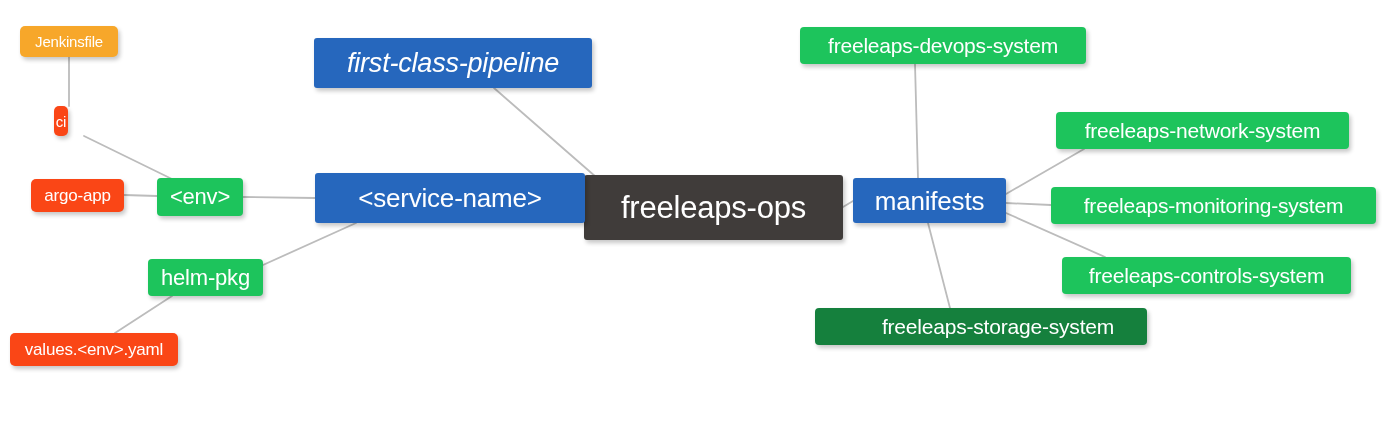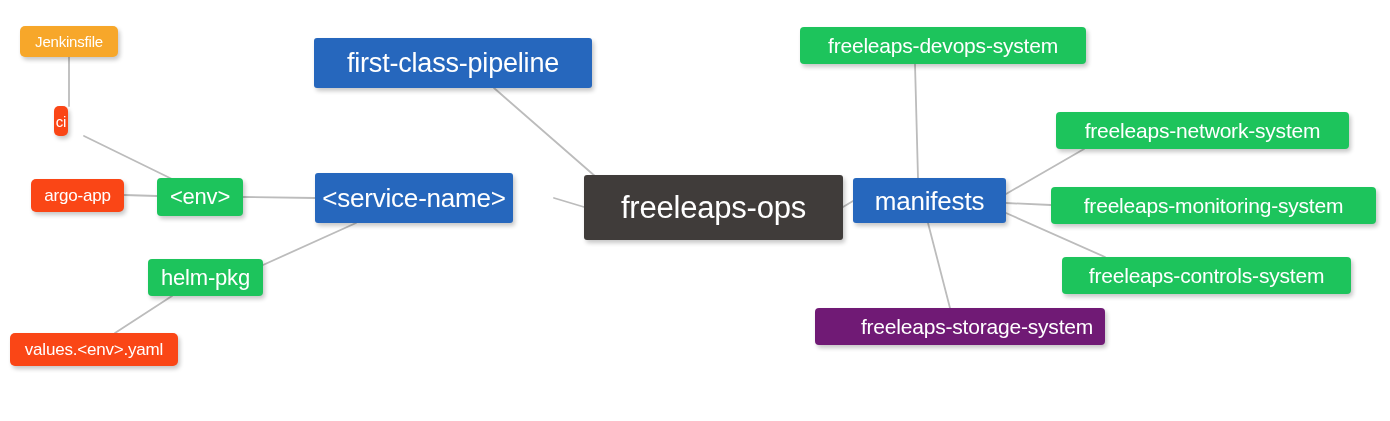--- a/index.html
+++ b/index.html
@@ -65,27 +65,27 @@
       <line x1="157" y1="196" x2="124" y2="195" stroke="#bcbcbc" stroke-width="1.8" stroke-linecap="round"></line>
       <line x1="69" y1="106" x2="69" y2="57" stroke="#bcbcbc" stroke-width="1.8" stroke-linecap="round"></line>
       <line x1="172" y1="296" x2="115" y2="333" stroke="#bcbcbc" stroke-width="1.8" stroke-linecap="round"></line>
       <line x1="918" y1="178" x2="915" y2="64" stroke="#bcbcbc" stroke-width="1.8" stroke-linecap="round"></line>
       <line x1="1006" y1="194" x2="1084" y2="149" stroke="#bcbcbc" stroke-width="1.8" stroke-linecap="round"></line>
       <line x1="1006" y1="203" x2="1051" y2="205" stroke="#bcbcbc" stroke-width="1.8" stroke-linecap="round"></line>
       <line x1="1006" y1="213" x2="1105" y2="257" stroke="#bcbcbc" stroke-width="1.8" stroke-linecap="round"></line>
       <line x1="928" y1="223" x2="950" y2="308" stroke="#bcbcbc" stroke-width="1.8" stroke-linecap="round"></line>
     </svg>
 <div class="node lvl-root" style="left: 584px; top: 175px; width: 259px; height: 65px; background: rgb(64, 60, 58); font-size: 31px;">freeleaps-ops</div>
-    <div class="node lvl-1" style="left: 315px; top: 173px; width: 198px; height: 50px; background: rgb(38, 103, 189); font-size: 26px;">&lt;service-name&gt;</div>
+    <div class="node lvl-1" style="left: 315px; top: 173px; width: 270px; height: 50px; background: rgb(38, 103, 189); font-size: 26px;">&lt;service-name&gt;</div>
     <div class="node lvl-1" style="left: 853px; top: 178px; width: 153px; height: 45px; background: rgb(38, 103, 189); font-size: 26px; text-align: right;">manifests</div>
-    <div class="node lvl-1" style="left: 314px; top: 38px; width: 278px; height: 50px; background: rgb(38, 103, 189); font-size: 27px;">first-class-pipeline</div>
+    <div class="node lvl-1" style="left: 314px; top: 38px; width: 278px; height: 50px; background: rgb(38, 103, 189); font-size: 27px; font-style: italic;">first-class-pipeline</div>
     <div class="node lvl-2" style="left: 157px; top: 178px; width: 86px; height: 38px; background: rgb(29, 196, 92); font-size: 22px;">&lt;env&gt;</div>
     <div class="node lvl-2" style="left: 148px; top: 259px; width: 115px; height: 37px; background: rgb(29, 196, 92); font-size: 22px;">helm-pkg</div>
     <div class="node lvl-3" style="left: 54px; top: 106px; width: 14px; height: 30px; background: rgb(250, 70, 22); font-size: 15px;">ci</div>
     <div class="node lvl-3" style="left: 20px; top: 26px; width: 98px; height: 31px; background: rgb(247, 167, 42); font-size: 15px;">Jenkinsfile</div>
     <div class="node lvl-3" style="left: 31px; top: 179px; width: 93px; height: 33px; background: rgb(250, 70, 22); font-size: 17px; text-align: center;">argo-app</div>
     <div class="node lvl-3" style="left: 10px; top: 333px; width: 168px; height: 33px; background: rgb(250, 70, 22); font-size: 17px;">values.&lt;env&gt;.yaml</div>
     <div class="node lvl-2" style="left: 800px; top: 27px; width: 286px; height: 37px; background: rgb(29, 196, 92); font-size: 21px;">freeleaps-devops-system</div>
     <div class="node lvl-2" style="left: 1056px; top: 112px; width: 293px; height: 37px; background: rgb(29, 196, 92); font-size: 21px;">freeleaps-network-system</div>
     <div class="node lvl-2" style="left: 1051px; top: 187px; width: 325px; height: 37px; background: rgb(29, 196, 92); font-size: 21px;">freeleaps-monitoring-system</div>
     <div class="node lvl-2" style="left: 1062px; top: 257px; width: 289px; height: 37px; background: rgb(29, 196, 92); font-size: 21px;">freeleaps-controls-system</div>
-    <div class="node lvl-2" style="left: 815px; top: 308px; width: 290px; height: 37px; background: #701a75; font-size: 21px; padding-left: 34px;">freeleaps-storage-system</div>
+    <div class="node lvl-2" style="left: 815px; top: 308px; width: 332px; height: 37px; background: #15803d; font-size: 21px; padding-left: 34px;">freeleaps-storage-system</div>
   </div>
 
 </body></html>

